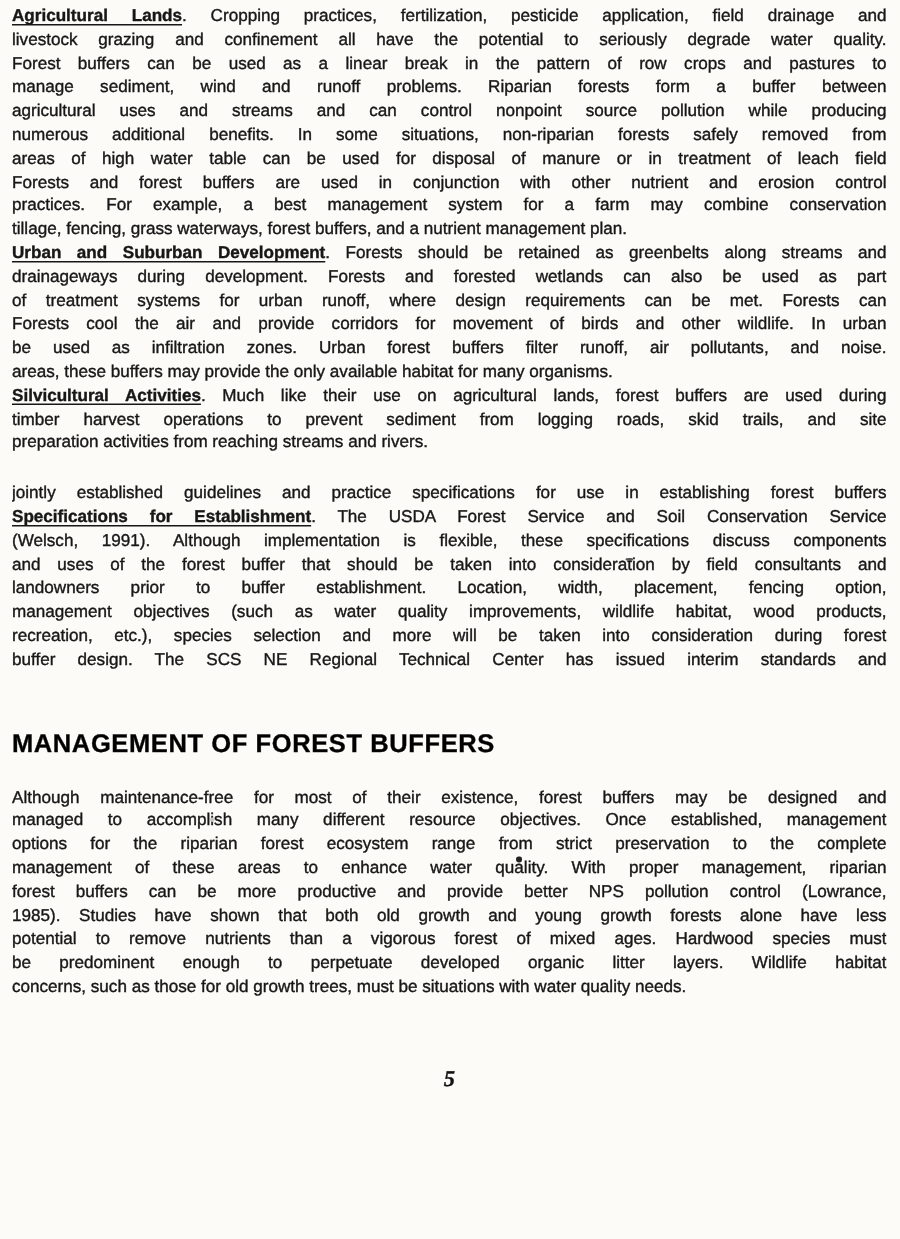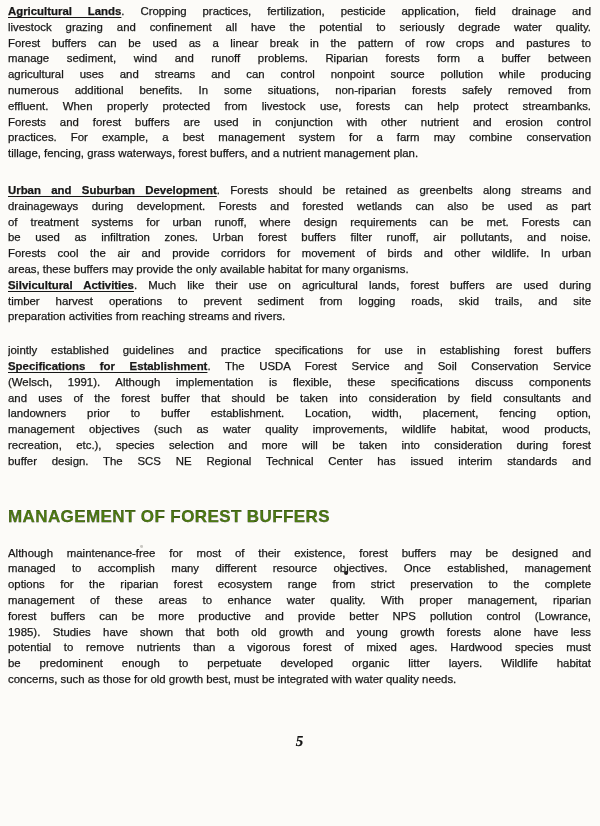--- a/index.html
+++ b/index.html
@@ -39,31 +39,31 @@
   .para .line.line-last {
     text-align-last: left;
     white-space: normal;
   }
   .lead {
     font-weight: bold;
     text-decoration: underline;
     text-decoration-thickness: 1.3px;
     text-underline-offset: 2px;
   }
-  .para-1 { margin-bottom: 21px; }
+  .para-1 { }
   .para-2 { }
   .para-3 { margin-bottom: 18px; }
   .para-4 { margin-bottom: 0; }
   .section-heading {
     margin: 36px 0 18px 0;
     font-size: 17px;
     line-height: 22px;
     font-weight: bold;
     letter-spacing: 0.4px;
-    color: #4d7c0f;
+    color: #000000;
   }
   .page-number {
     margin-top: 44px;
     text-align: center;
     font-family: "Liberation Serif", "DejaVu Serif", serif;
     font-style: italic;
     font-weight: bold;
     font-size: 15px;
     line-height: 18px;
     color: #131313;
@@ -84,32 +84,32 @@
 
 <div class="doc">
 
   <div class="para para-1">
       <div class="line"><span class="lead">Agricultural Lands</span>.  Cropping practices, fertilization, pesticide application, field drainage and</div>
       <div class="line">livestock grazing and confinement all have the potential to seriously degrade water quality.</div>
       <div class="line">Forest buffers can be used as a linear break in the pattern of row crops and pastures to</div>
       <div class="line">manage sediment,  wind and runoff problems.  Riparian forests form a buffer between</div>
       <div class="line">agricultural uses and streams and can control nonpoint source pollution while producing</div>
       <div class="line">numerous additional benefits.  In some situations,  non-riparian forests safely removed from</div>
-      <div class="line">effluent.  When properly protected from livestock use,  forests can help protect streambanks.</div>
+      <div class="line">areas of high water table can be used for disposal of manure or in treatment of leach field</div>
       <div class="line">Forests and forest buffers are used in conjunction with other nutrient and erosion control</div>
       <div class="line">practices. For example, a best management system for a farm may combine conservation</div>
       <div class="line line-last">tillage, fencing, grass waterways, forest buffers, and a nutrient management plan.</div>
     </div>
 
   <div class="para para-2">
       <div class="line"><span class="lead">Urban and Suburban Development</span>. Forests should be retained as greenbelts along streams and</div>
       <div class="line">drainageways during development.  Forests and forested wetlands can also be used as part</div>
       <div class="line">of treatment systems for urban runoff, where design requirements can be met. Forests can</div>
+      <div class="line">Forests cool the air and provide corridors for movement of birds and other wildlife. In urban</div>
       <div class="line">be used as infiltration zones.  Urban forest buffers filter runoff, air pollutants, and noise.</div>
-      <div class="line">Forests cool the air and provide corridors for movement of birds and other wildlife. In urban</div>
       <div class="line line-last">areas, these buffers may provide the only available habitat for many organisms.</div>
     </div>
 
   <div class="para para-3">
       <div class="line"><span class="lead">Silvicultural Activities</span>.  Much like their use on agricultural lands, forest buffers are used during</div>
       <div class="line">timber harvest operations to prevent sediment from logging roads, skid trails, and site</div>
       <div class="line line-last">preparation activities from reaching streams and rivers.</div>
     </div>
 
   <div class="para para-4">
@@ -127,21 +127,21 @@
 
   <div class="para para-5">
       <div class="line">Although maintenance-free for most of their existence,  forest buffers may be designed and</div>
       <div class="line">managed to accomplish many different resource objectives.  Once established,  management</div>
       <div class="line">options for the riparian forest ecosystem range from strict preservation to the complete</div>
       <div class="line">management of these areas to enhance water quality.  With proper management, riparian</div>
       <div class="line">forest buffers can be more productive and provide better NPS pollution control (Lowrance,</div>
       <div class="line">1985).  Studies have shown that both old growth and young growth forests alone have less</div>
       <div class="line">potential to remove nutrients than a vigorous forest of mixed ages. Hardwood species must</div>
       <div class="line">be predominent enough to perpetuate developed organic litter layers.   Wildlife habitat</div>
-      <div class="line line-last">concerns, such as those for old growth best, must be integrated with water quality needs.</div>
+      <div class="line line-last">concerns, such as those for old growth trees, must be situations with water quality needs.</div>
     </div>
 
   <div class="page-number">5</div>
 
   <div class="speck speck-1"></div>
   <div class="speck speck-2"></div>
   <div class="speck speck-3"></div>
 
 </div>
 

